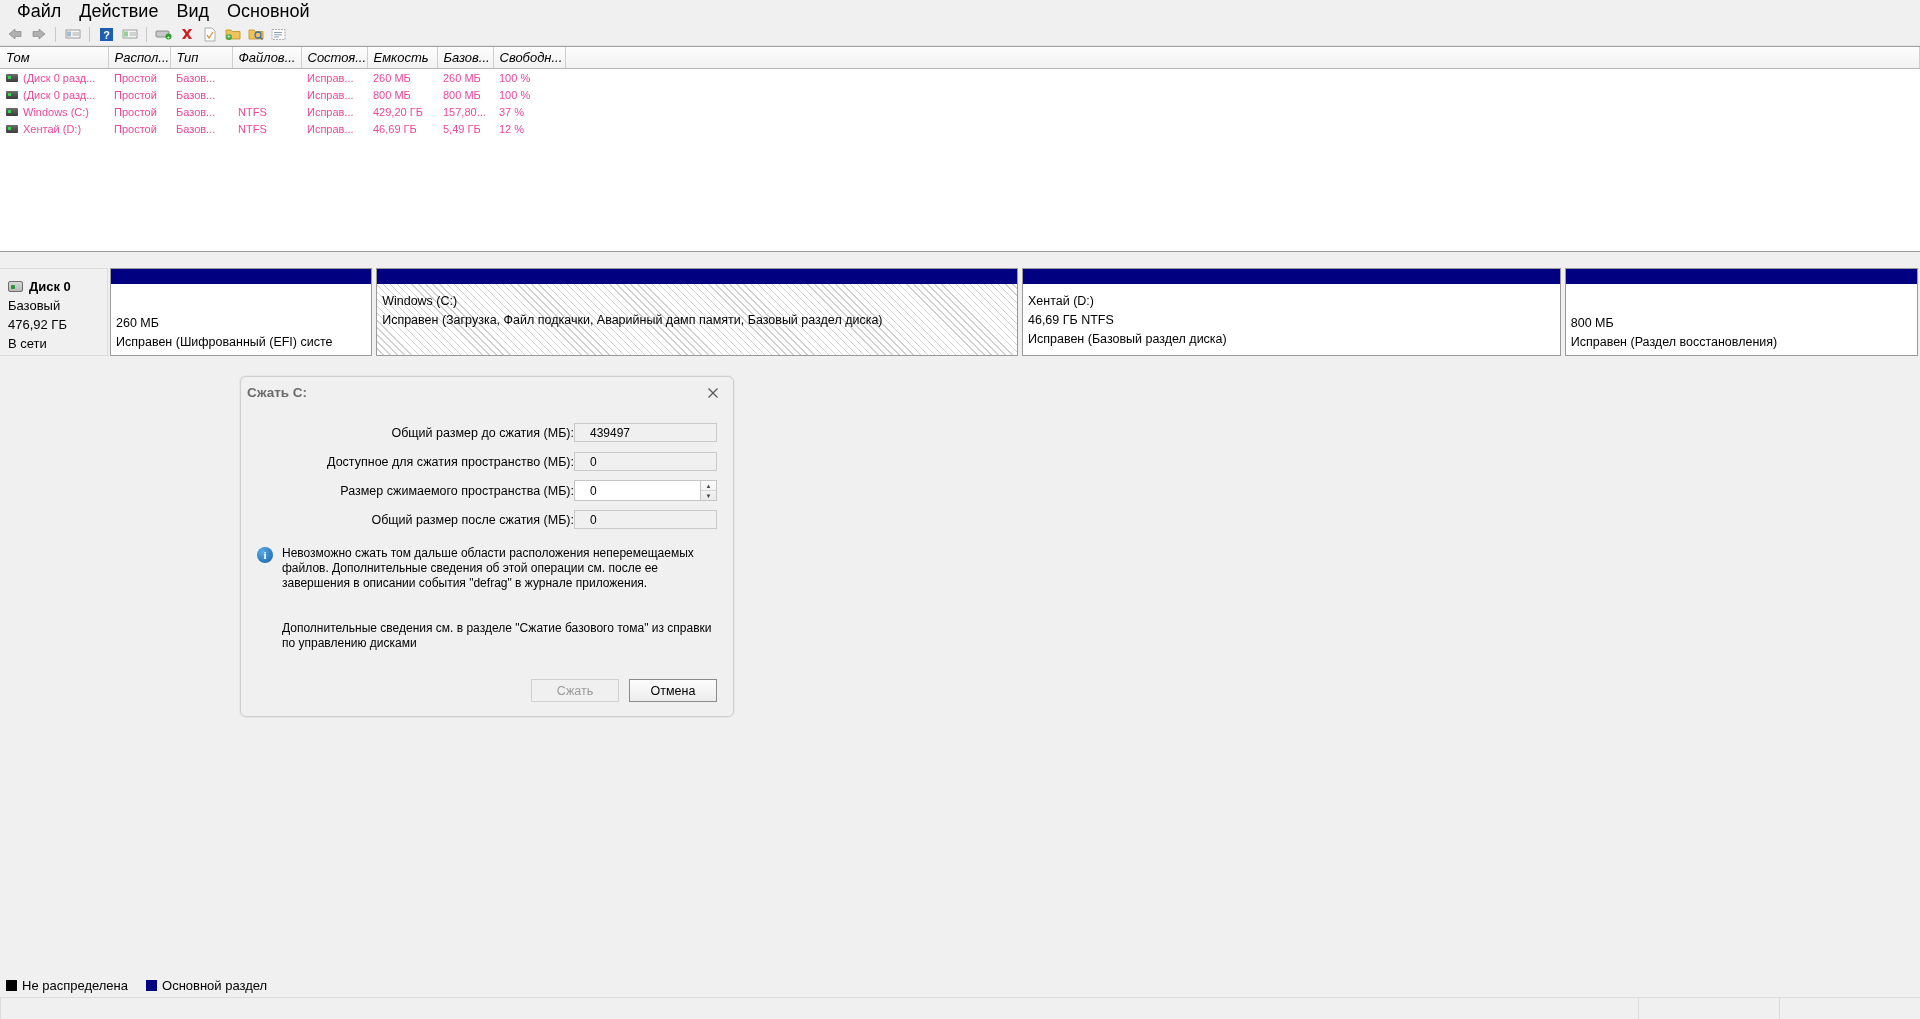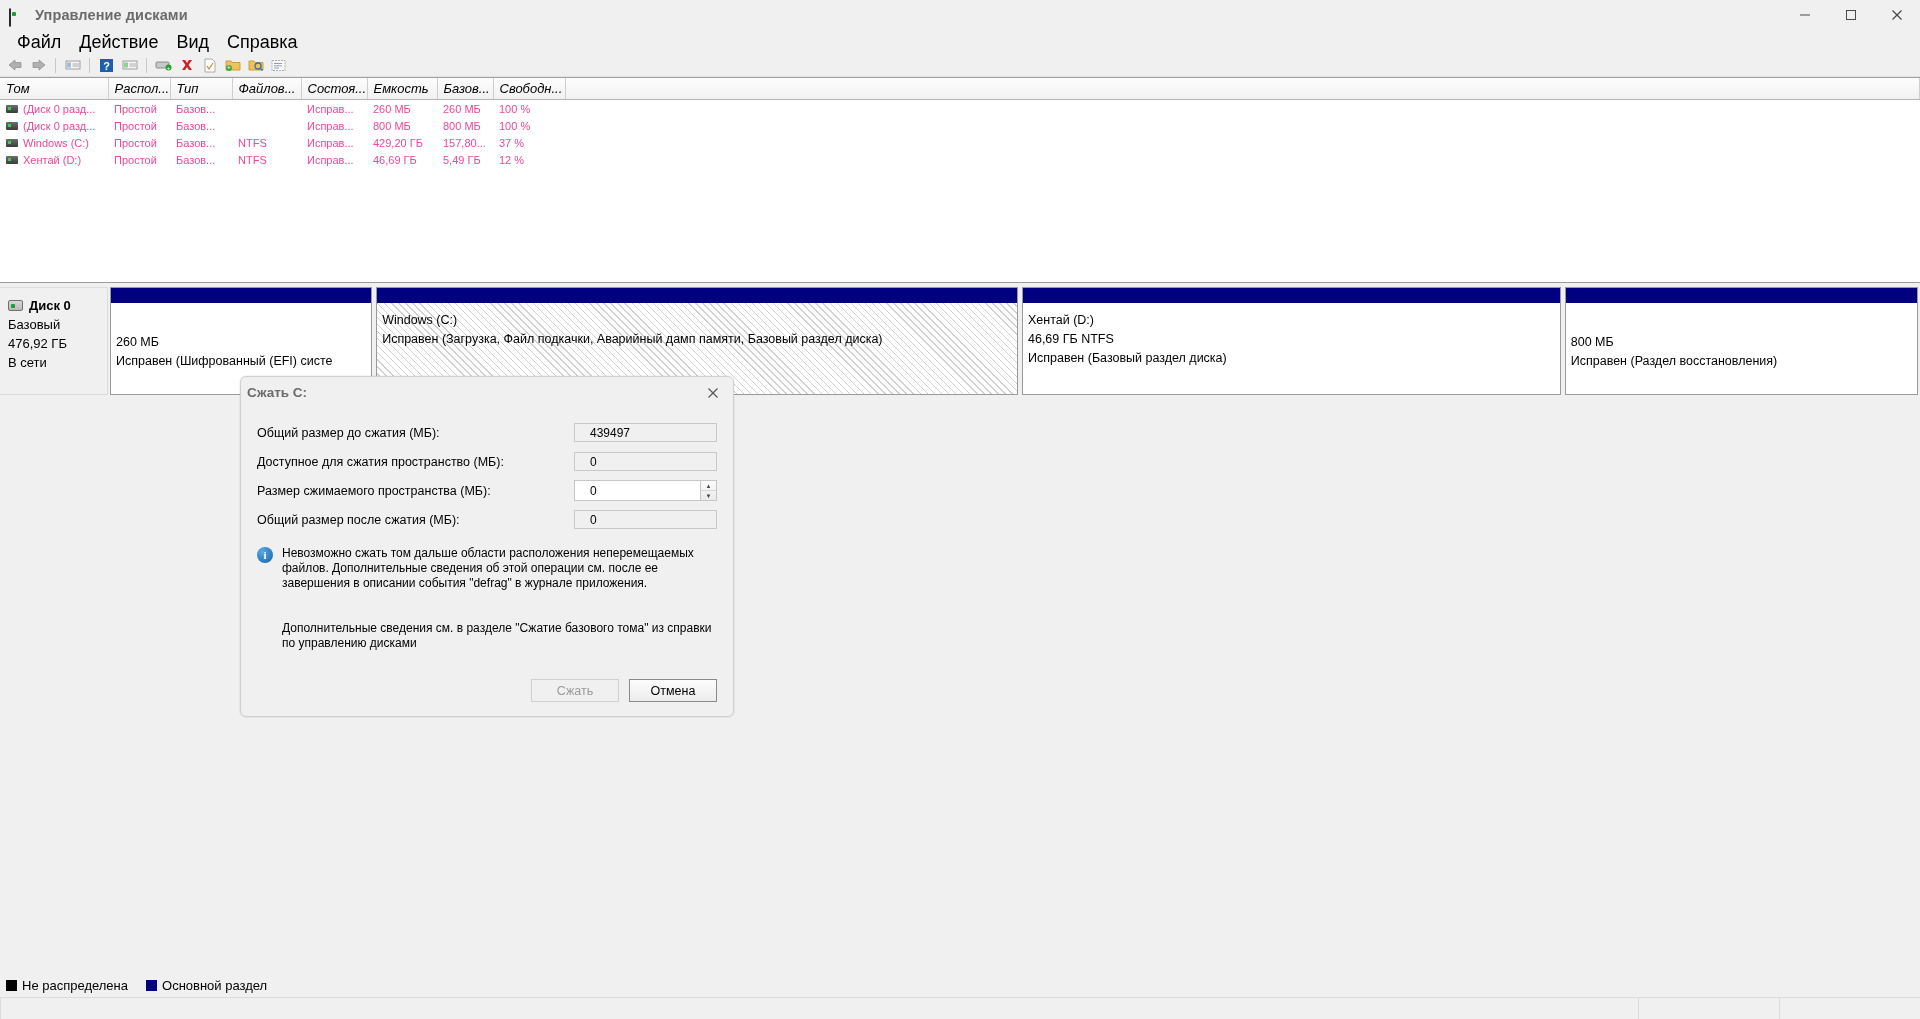--- a/index.html
+++ b/index.html
@@ -150,22 +150,22 @@
 
   
   .graphpane {
     flex: 1 1 auto;
     background: #f0f0f0;
     position: relative;
     overflow: hidden;
   }
   .diskrow {
     display: flex;
-    height: 108px;
-    margin-top: 4px;
+    height: 88px;
+    margin-top: 16px;
     border-radius: 8px;
   }
   .diskinfo {
     width: 108px;
     flex: 0 0 108px;
     background: #f0f0f0;
     border: 1px solid #dcdcdc;
     border-left: none;
     padding: 8px 0 0 8px;
     font-size: 13px;
@@ -260,21 +260,21 @@
     margin-left: auto;
     width: 40px; height: 28px;
     display:flex; align-items:center; justify-content:center;
     color:#5a5a5a;
   }
   .dlg-body { padding: 10px 16px 10px 16px; }
   .frow {
     display: flex; align-items: center;
     height: 29px;
   }
-  .flabel { flex: 0 0 317px; color:#000; font-size:12.5px; }
+  .flabel { flex: 0 0 317px; color:#000; font-size:12.5px;text-align:right; }
   .fval {
     flex: 1 1 auto;
     height: 19px;
     border: 1px solid #c6c6c6;
     background: #fff;
     display: flex; align-items: center;
     padding-left: 15px;
     font-size: 12px;
     color: #000;
     box-sizing: border-box;
@@ -329,50 +329,26 @@
     text-align:right;
   }
   .btn.disabled { color:#9a9a9a; background:#f0f0f0; border-color:#d0d0d0; }
   .btn.default { border-color:#8a8a8a; }
 </style>
 </head>
 <body>
 
 <div class="app">
 
-  <div class="titlebar">
-    <span class="tb-icon">
-      <span class="disk-glyph dark"></span>
-    </span>
-    <span class="tb-title">Управление дисками</span>
-    <div class="win-controls">
-      <div class="win-btn">
-        <svg width="12" height="12" viewBox="0 0 12 12">
-            <line x1="1" y1="6" x2="11" y2="6" stroke="#4a4a4a" stroke-width="1"></line>
-          </svg>
-      </div>
-      <div class="win-btn">
-        <svg width="12" height="12" viewBox="0 0 12 12">
-            <rect x="1.5" y="1.5" width="9" height="9" fill="none" stroke="#4a4a4a" stroke-width="1"></rect>
-          </svg>
-      </div>
-      <div class="win-btn">
-        <svg width="12" height="12" viewBox="0 0 12 12">
-            <line x1="1.5" y1="1.5" x2="10.5" y2="10.5" stroke="#4a4a4a" stroke-width="1.2"></line>
-            <line x1="10.5" y1="1.5" x2="1.5" y2="10.5" stroke="#4a4a4a" stroke-width="1.2"></line>
-          </svg>
-      </div>
-    </div>
-  </div>
 
   <div class="menubar">
     <div class="mi">Файл</div>
     <div class="mi">Действие</div>
     <div class="mi">Вид</div>
-    <div class="mi">Справка</div>
+    <div class="mi">Основной</div>
   </div>
 
   <div class="toolbar">
     <div class="tbi">
       <svg width="17" height="14" viewBox="0 0 17 14">
           <path d="M8 2 L2 7 L8 12 L8 9.5 L14 9.5 L14 4.5 L8 4.5 Z" fill="#b0b0b0" stroke="#8a8a8a" stroke-width="0.7"></path>
         </svg>
     </div>
     <div class="tbi">
       <svg width="17" height="14" viewBox="0 0 17 14">

